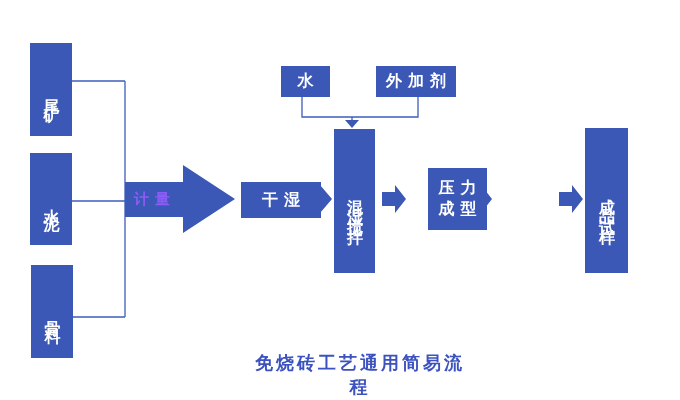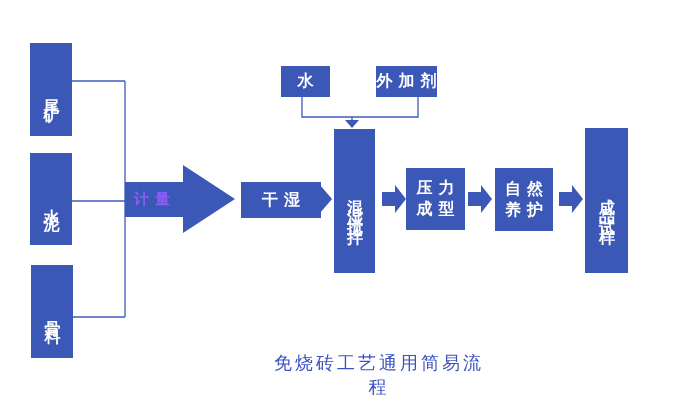--- a/index.html
+++ b/index.html
@@ -24,36 +24,36 @@
     text-align: center;
     line-height: 1.3;
   }
   .vtext {
     writing-mode: vertical-rl;
     text-orientation: upright;
   }
   .vgap2 { letter-spacing: 7px; margin-bottom: -7px; }
   .vgap4 { letter-spacing: 10px; margin-bottom: -10px; }
   .hgap  { letter-spacing: 6px; margin-right: -6px; }
-  .twoline { flex-direction: column; }
+  .twoline { flex-direction: column; margin-left: 22px; }
   .twoline span { display: block; }
   .metering-label {
     position: absolute;
     left: 126px; top: 190px; width: 58px;
     color: #8b5cf6;
     font-weight: bold;
     font-size: 15px;
     text-align: center;
   }
   .caption {
     position: absolute;
-    left: 265px; top: 351px; width: 228px;
+    left: 246px; top: 351px; width: 228px;
     text-align: center;
     color: #3b52bf;
-    font-weight: normal;
+    font-weight: bold;
     font-size: 18px;
     letter-spacing: 3px;
   }
   svg .thin { stroke: #3f5cba; stroke-width: 1.3; fill: none; }
   svg .solid { fill: #3b58b6; stroke: none; }
 </style>
 </head>
 <body>
 
 <div class="canvas">
@@ -79,39 +79,35 @@
   <div class="box" style="left:30px; top:153px; width:42px; height:92px;">
     <span class="vtext vgap2">水泥</span>
   </div>
   <div class="box" style="left:31px; top:265px; width:42px; height:93px;">
     <span class="vtext vgap2">骨料</span>
   </div>
 
   <div class="box" style="left:281px; top:66px; width:49px; height:31px;">
     <span>水</span>
   </div>
-  <div class="box" style="left:376px; top:66px; width:61px; height:31px;">
+  <div class="box" style="left:376px; top:66px; width:80px; height:31px;">
     <span class="hgap">外加剂</span>
   </div>
 
   <div class="metering-label hgap">计量</div>
 
   <div class="box" style="left:241px; top:182px; width:80px; height:36px;">
     <span class="hgap">干湿</span>
   </div>
   <div class="box" style="left:334px; top:129px; width:41px; height:144px;">
     <span class="vtext vgap4">混湿搅拌</span>
   </div>
   <div class="box twoline" style="left:406px; top:168px; width:59px; height:62px;">
     <span class="hgap">压力</span>
     <span class="hgap">成型</span>
   </div>
-  <div class="box twoline" style="left:495px; top:168px; width:58px; height:63px;">
-    <span class="hgap">自然</span>
-    <span class="hgap">养护</span>
-  </div>
   <div class="box" style="left:585px; top:128px; width:43px; height:145px;">
     <span class="vtext vgap4">成品试样</span>
   </div>
 
   <div class="caption">免烧砖工艺通用简易流程</div>
 
 </div>
 
 </body></html>

